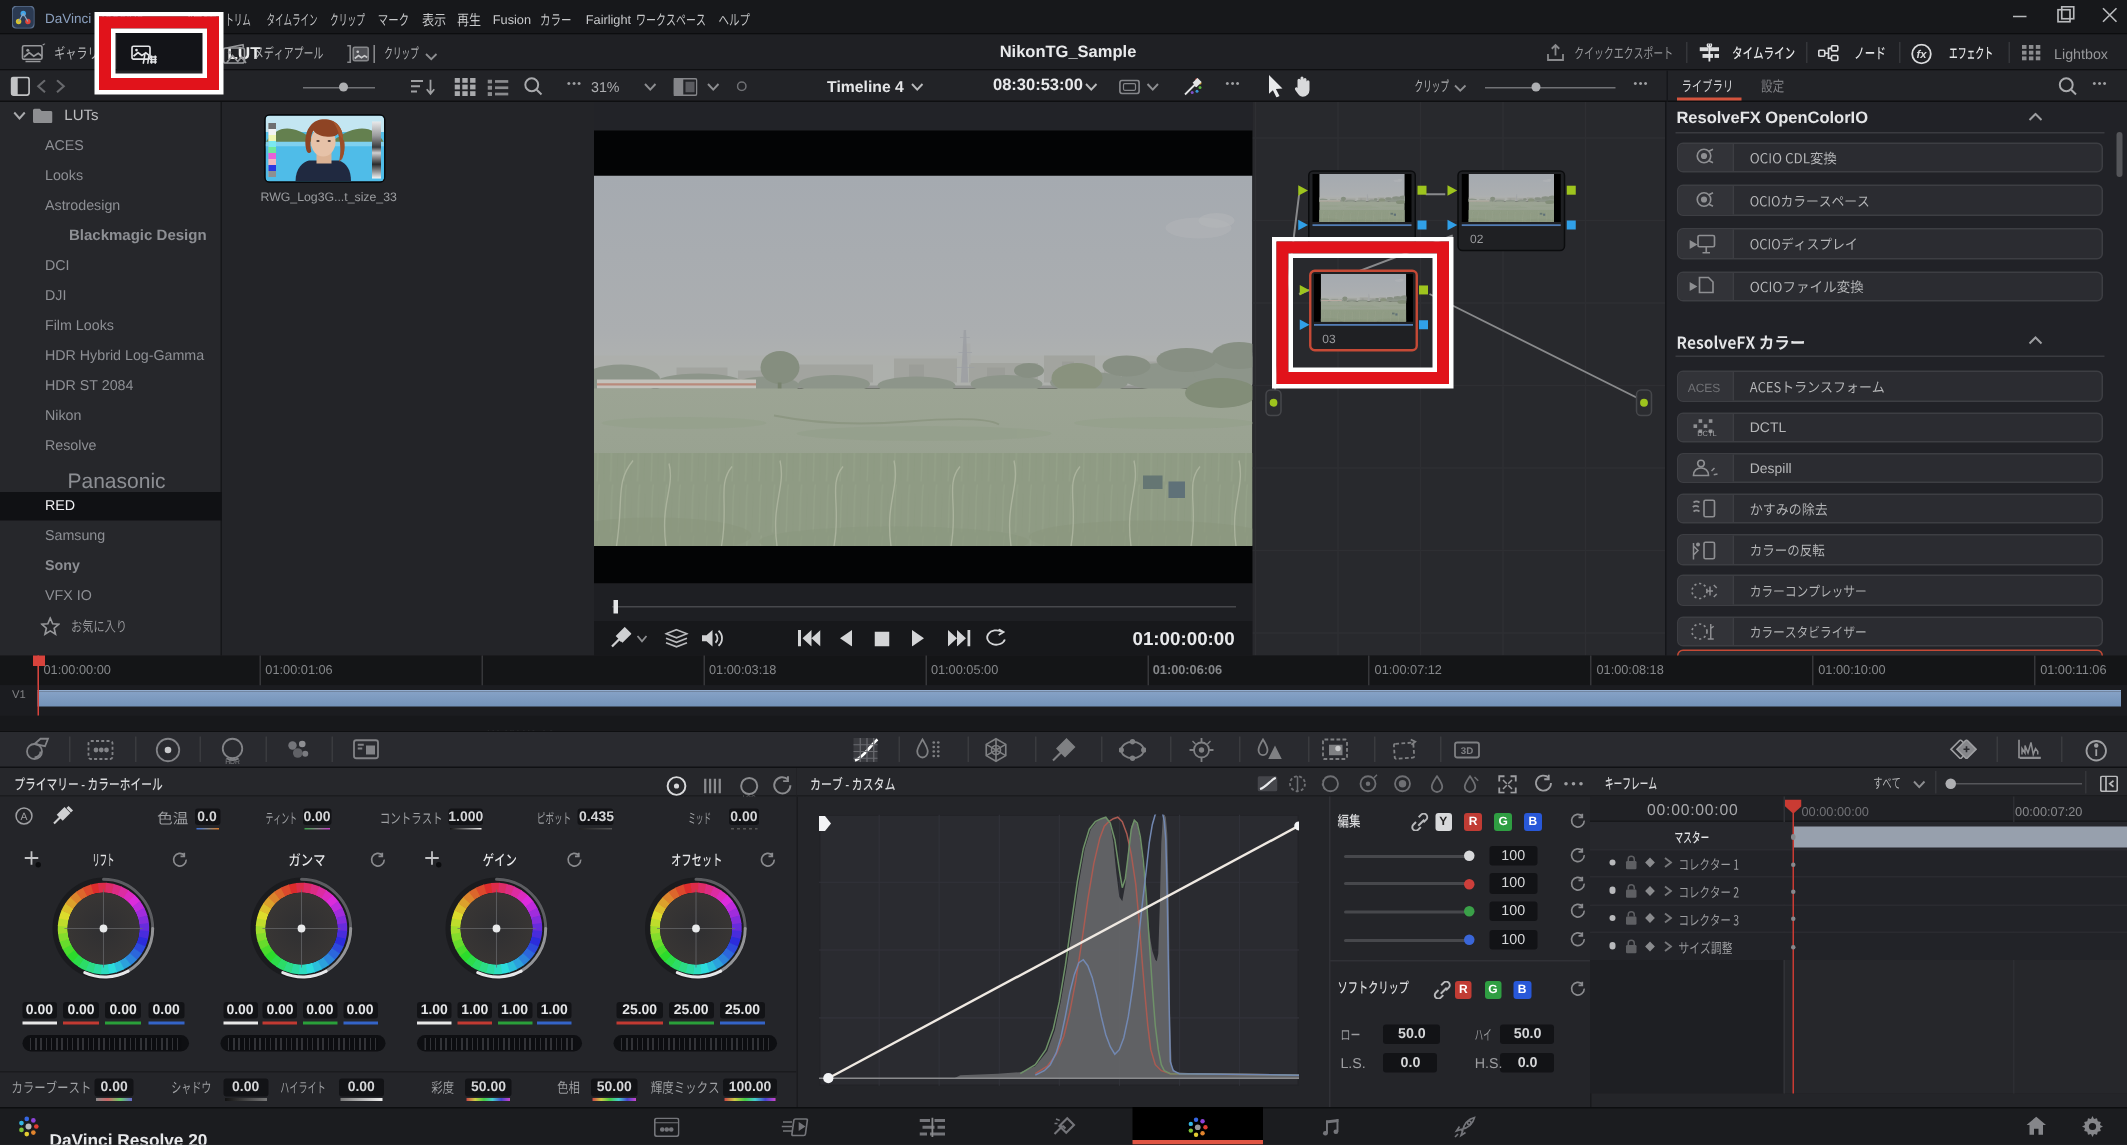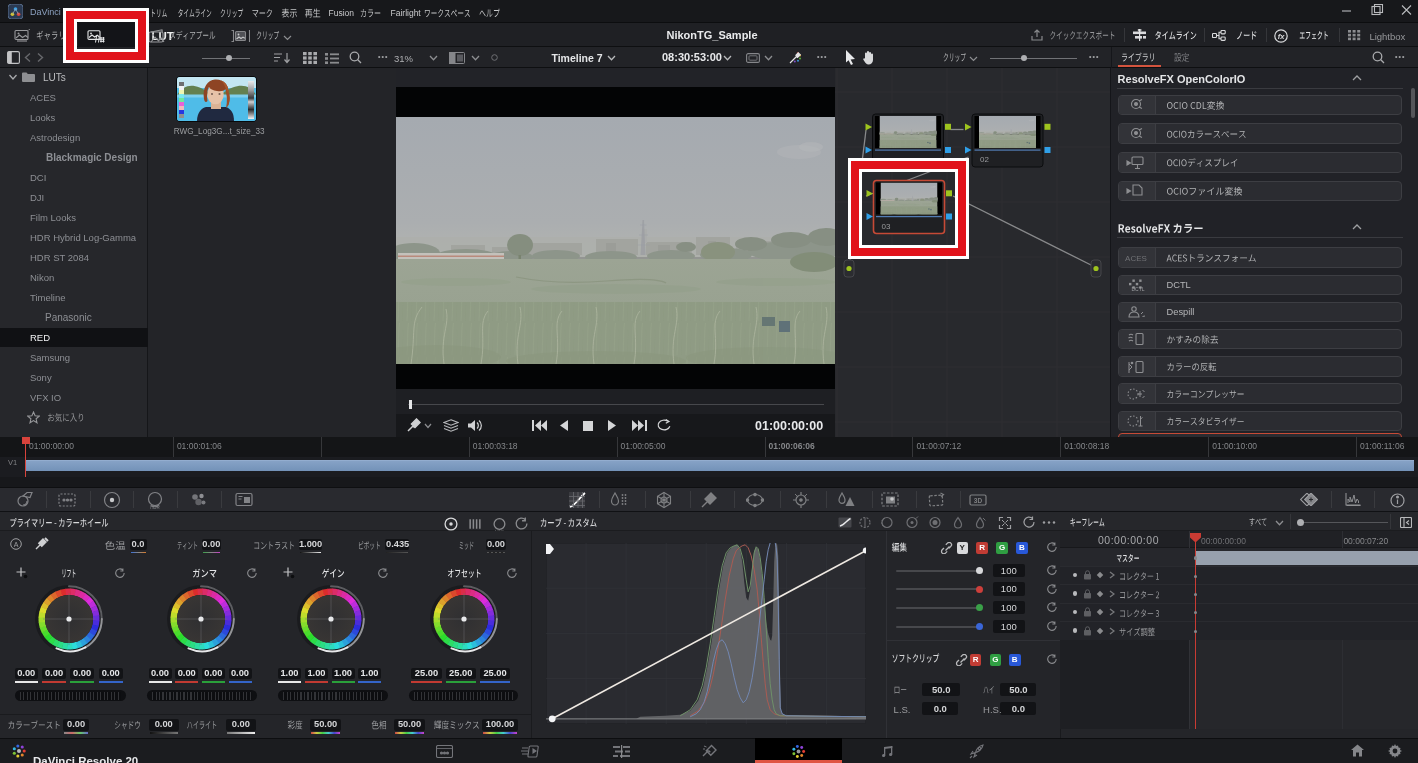--- a/index.html
+++ b/index.html
@@ -143,21 +143,21 @@
       <rect x="0.5" y="0.5" width="15" height="11" rx="1"></rect>
       <rect x="0.5" y="0.5" width="5.5" height="11" fill="#85868a"></rect>
       <rect x="8" y="2.5" width="6" height="7" fill="#5a5b60" stroke="none"></rect>
     </svg>
 <svg style="position:absolute;left:471px;top:55px" width="9" height="6" viewBox="0 0 9 6" fill="none" stroke="#8d8e91" stroke-width="1.3">
       <path d="M1 1 L4.5 4.7 L8 1"></path>
     </svg>
 <svg style="position:absolute;left:491px;top:54px" width="7" height="7" viewBox="0 0 7 7" fill="none" stroke="#6f7074" stroke-width="1">
       <circle cx="3.5" cy="3.5" r="2.8"></circle>
     </svg>
-<div style="position:absolute;left:577px;top:52.5px;font-size:10.5px;color:#e4e5e7;font-weight:600;white-space:nowrap;line-height:1;transform:translateX(-50%);">Timeline 7</div>
+<div style="position:absolute;left:577px;top:52.5px;font-size:10.5px;color:#e4e5e7;font-weight:600;white-space:nowrap;line-height:1;transform:translateX(-50%);">Timeline 4</div>
 <svg style="position:absolute;left:607px;top:55px" width="9" height="6" viewBox="0 0 9 6" fill="none" stroke="#b9babc" stroke-width="1.3">
       <path d="M1 1 L4.5 4.7 L8 1"></path>
     </svg>
 <div style="position:absolute;left:662px;top:52px;font-size:11px;color:#e8e9eb;font-weight:600;white-space:nowrap;line-height:1;">08:30:53:00</div>
 <svg style="position:absolute;left:723px;top:55px" width="9" height="6" viewBox="0 0 9 6" fill="none" stroke="#b9babc" stroke-width="1.3">
       <path d="M1 1 L4.5 4.7 L8 1"></path>
     </svg>
 <svg style="position:absolute;left:746px;top:53px" width="14" height="10" viewBox="0 0 14 10" fill="none" stroke="#85868a" stroke-width="1.1">
       <rect x="0.6" y="0.6" width="12.8" height="8.8" rx="1.5"></rect>
       <rect x="3" y="2.8" width="8" height="4.4" rx="0.8" stroke-width="0.8"></rect>
@@ -204,25 +204,25 @@
 <div style="position:absolute;left:30px;top:92.7px;font-size:9.5px;color:#8d8f94;font-weight:400;white-space:nowrap;line-height:1;">ACES</div>
 <div style="position:absolute;left:30px;top:112.7px;font-size:9.5px;color:#8d8f94;font-weight:400;white-space:nowrap;line-height:1;">Looks</div>
 <div style="position:absolute;left:30px;top:132.7px;font-size:9.5px;color:#8d8f94;font-weight:400;white-space:nowrap;line-height:1;text-align:right;">Astrodesign</div>
 <div style="position:absolute;left:46px;top:152.7px;font-size:10px;color:#8d8f94;font-weight:700;white-space:nowrap;line-height:1;">Blackmagic Design</div>
 <div style="position:absolute;left:30px;top:172.7px;font-size:9.5px;color:#8d8f94;font-weight:400;white-space:nowrap;line-height:1;">DCI</div>
 <div style="position:absolute;left:30px;top:192.7px;font-size:9.5px;color:#8d8f94;font-weight:400;white-space:nowrap;line-height:1;">DJI</div>
 <div style="position:absolute;left:30px;top:212.7px;font-size:9.5px;color:#8d8f94;font-weight:400;white-space:nowrap;line-height:1;">Film Looks</div>
 <div style="position:absolute;left:30px;top:232.7px;font-size:9.5px;color:#8d8f94;font-weight:400;white-space:nowrap;line-height:1;">HDR Hybrid Log-Gamma</div>
 <div style="position:absolute;left:30px;top:252.7px;font-size:9.5px;color:#8d8f94;font-weight:400;white-space:nowrap;line-height:1;">HDR ST 2084</div>
 <div style="position:absolute;left:30px;top:272.7px;font-size:9.5px;color:#8d8f94;font-weight:400;white-space:nowrap;line-height:1;">Nikon</div>
-<div style="position:absolute;left:30px;top:292.7px;font-size:9.5px;color:#8d8f94;font-weight:400;white-space:nowrap;line-height:1;">Timeline</div>
-<div style="position:absolute;left:30px;top:312.7px;font-size:10px;color:#8d8f94;font-weight:400;white-space:nowrap;line-height:1;padding-left:15px;">Panasonic</div>
+<div style="position:absolute;left:30px;top:292.7px;font-size:9.5px;color:#8d8f94;font-weight:400;white-space:nowrap;line-height:1;">Resolve</div>
+<div style="position:absolute;left:30px;top:312.7px;font-size:14px;color:#8d8f94;font-weight:400;white-space:nowrap;line-height:1;padding-left:15px;">Panasonic</div>
 <div style="position:absolute;left:30px;top:332.7px;font-size:9.5px;color:#f0f1f3;font-weight:400;white-space:nowrap;line-height:1;">RED</div>
 <div style="position:absolute;left:30px;top:352.7px;font-size:9.5px;color:#8d8f94;font-weight:400;white-space:nowrap;line-height:1;">Samsung</div>
-<div style="position:absolute;left:30px;top:372.7px;font-size:9.5px;color:#8d8f94;font-weight:400;white-space:nowrap;line-height:1;">Sony</div>
+<div style="position:absolute;left:30px;top:372.7px;font-size:9.5px;color:#8d8f94;font-weight:700;white-space:nowrap;line-height:1;">Sony</div>
 <div style="position:absolute;left:30px;top:392.7px;font-size:9.5px;color:#8d8f94;font-weight:400;white-space:nowrap;line-height:1;">VFX IO</div>
 <svg style="position:absolute;left:27px;top:411px" width="13" height="13" viewBox="0 0 13 13" fill="none" stroke="#96979a" stroke-width="1.1">
       <path d="M6.5 1 L8.1 4.8 12.2 5.1 9.1 7.8 10 11.8 6.5 9.6 3 11.8 3.9 7.8 0.8 5.1 4.9 4.8 Z"></path>
     </svg>
 <div style="position:absolute;left:148px;top:68px;width:248px;height:369px;background:#232428;"></div>
 <div style="position:absolute;left:175.5px;top:76.4px;width:81px;height:46px;background:#0d0e10;border-radius:4px;overflow:hidden;border:1px solid #08090b;"><svg width="79" height="44" viewBox="0 0 79 44">
         <rect width="79" height="44" fill="#52bfe9"></rect>
         <rect width="79" height="11" fill="#c3e6f2"></rect>
         <path d="M0 18 C8 6 18 6 32 16 L32 20 L0 22 Z" fill="#64804f"></path>
         <path d="M79 18 C72 6 60 6 46 16 L46 20 L79 22 Z" fill="#64804f"></path>

